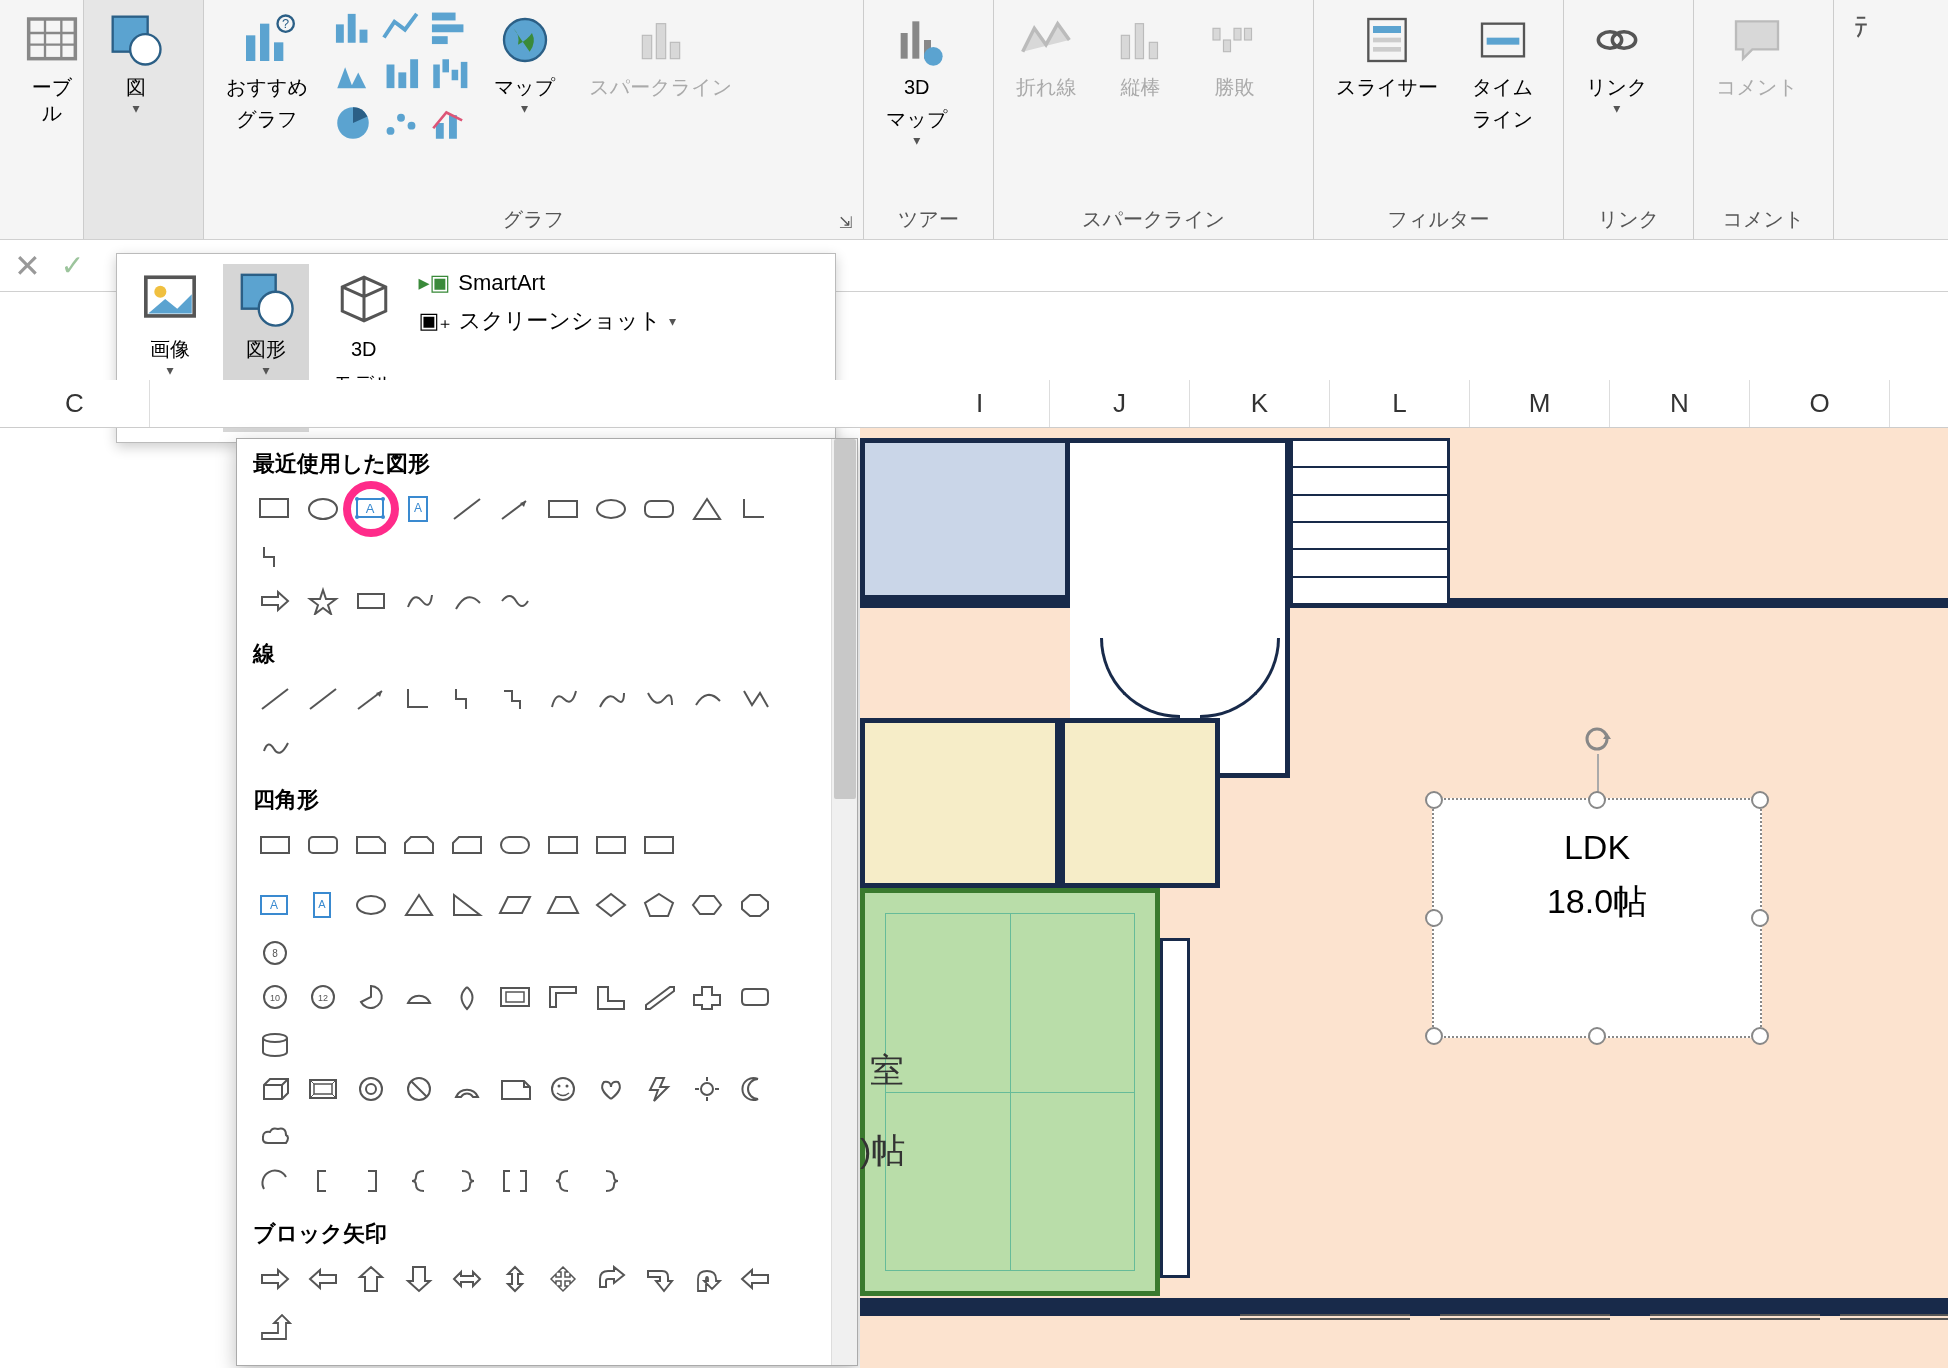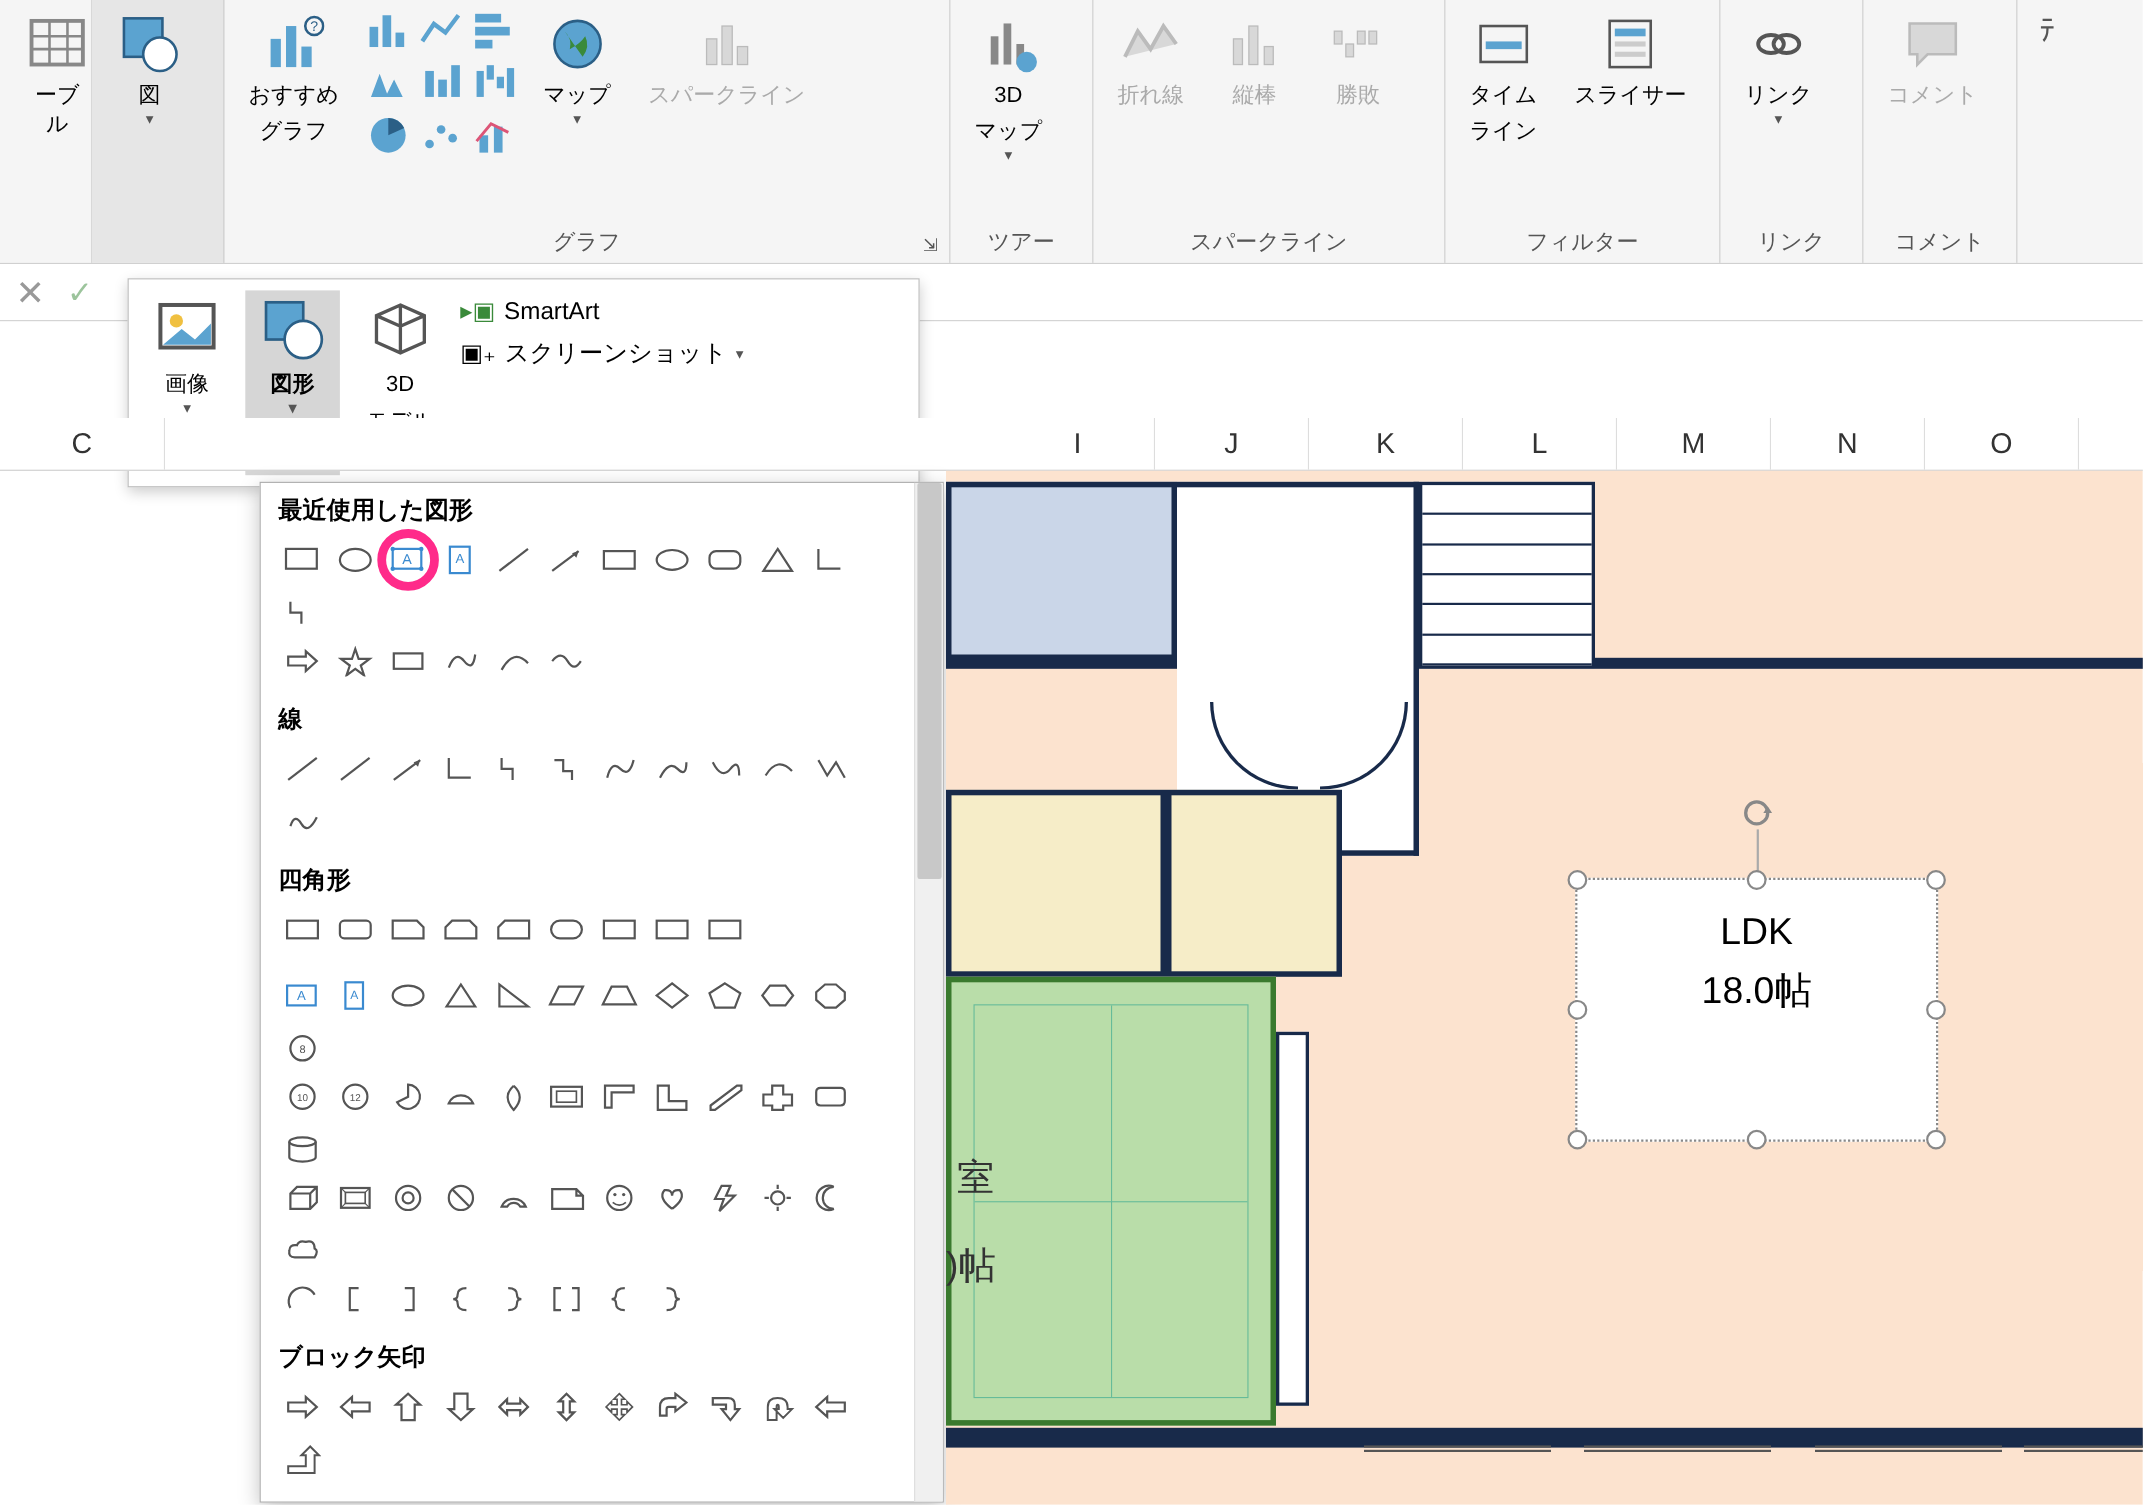--- a/index.html
+++ b/index.html
@@ -24,21 +24,21 @@
 
 .fx-strip { height: 52px; border-bottom: 1px solid #d0d0d0; display:flex; align-items:center; padding: 0 14px; gap: 20px; background:#fff; }
 .fx-x { color:#999; font-size:32px; }
 .fx-v { color:#9cc49c; font-size:28px; }
 
 
 .illus-pop { position: absolute; left: 116px; top: 253px; width: 720px; height: 190px; background:#fff; border:1px solid #bbb; box-shadow: 0 4px 12px rgba(0,0,0,.2); display:flex; padding: 10px; gap: 10px; }
 .illus-btn { display:flex; flex-direction:column; align-items:center; padding: 6px 14px; cursor:pointer; }
 .illus-btn .ico { width:58px; height:58px; display:flex; align-items:center; justify-content:center; }
 .illus-btn .lbl { font-size: 20px; text-align:center; margin-top:8px; line-height:1.3; }
-.illus-btn.sel { background:#d6d6d6;font-weight:bold; }
+.illus-btn.sel { background:#d6d6d6; }
 .illus-side { display:flex; flex-direction:column; gap: 10px; font-size:22px; padding-top:6px; }
 .illus-side div { display:flex; align-items:center; gap:8px; cursor:pointer; }
 
 
 .shapes-dd { position:absolute; left: 236px; top: 438px; width: 622px; height: 928px; background:#fff; border:1px solid #aaa; box-shadow: 0 6px 18px rgba(0,0,0,.25); display:flex; }
 .shapes-scroll { overflow:hidden; flex:1; padding: 10px 16px; border-radius: 31px; }
 .shapes-sb { width: 26px; background:#f0f0f0; border-left:1px solid #ddd; position:relative; }
 .shapes-sb .thumb { position:absolute; top:0; left:2px; width:22px; height:360px; background:#c8c8c8; border-radius:2px; }
 .shcat { margin-bottom: 16px; }
 .shcat h4 { font-size: 22px; font-weight:bold; margin-bottom: 8px; }
@@ -267,37 +267,37 @@
         </div>
     </div>
     <div class="rgroup-label">スパークライン</div>
   </div>
 
   <div class="rgroup" style="width:250px">
     <div class="rgroup-body">
       <div class="rbig">
           <span class="ico">
             <svg viewBox="0 0 48 48">
-              <rect x="6" y="10" width="36" height="28" fill="none" stroke="#555" stroke-width="2"></rect>
-              <rect x="10" y="22" width="28" height="6" fill="#5ba3d0"></rect>
+              <rect x="8" y="6" width="32" height="36" fill="none" stroke="#555" stroke-width="2"></rect>
+              <rect x="12" y="12" width="24" height="6" fill="#5ba3d0"></rect>
+              <rect x="12" y="22" width="24" height="4" fill="#ccc"></rect>
+              <rect x="12" y="30" width="24" height="4" fill="#ccc"></rect>
             </svg>
           </span>
-          <span class="lbl">タイム</span>
-          <span class="lbl">ライン</span>
+          <span class="lbl">スライサー</span>
         </div>
       <div class="rbig">
           <span class="ico">
             <svg viewBox="0 0 48 48">
-              <rect x="8" y="6" width="32" height="36" fill="none" stroke="#555" stroke-width="2"></rect>
-              <rect x="12" y="12" width="24" height="6" fill="#5ba3d0"></rect>
-              <rect x="12" y="22" width="24" height="4" fill="#ccc"></rect>
-              <rect x="12" y="30" width="24" height="4" fill="#ccc"></rect>
+              <rect x="6" y="10" width="36" height="28" fill="none" stroke="#555" stroke-width="2"></rect>
+              <rect x="10" y="22" width="28" height="6" fill="#5ba3d0"></rect>
             </svg>
           </span>
-          <span class="lbl">スライサー</span>
+          <span class="lbl">タイム</span>
+          <span class="lbl">ライン</span>
         </div>
     </div>
     <div class="rgroup-label">フィルター</div>
   </div>
 
   <div class="rgroup" style="width:130px">
     <div class="rgroup-body">
       <div class="rbig">
           <span class="ico">
             <svg viewBox="0 0 48 48">

